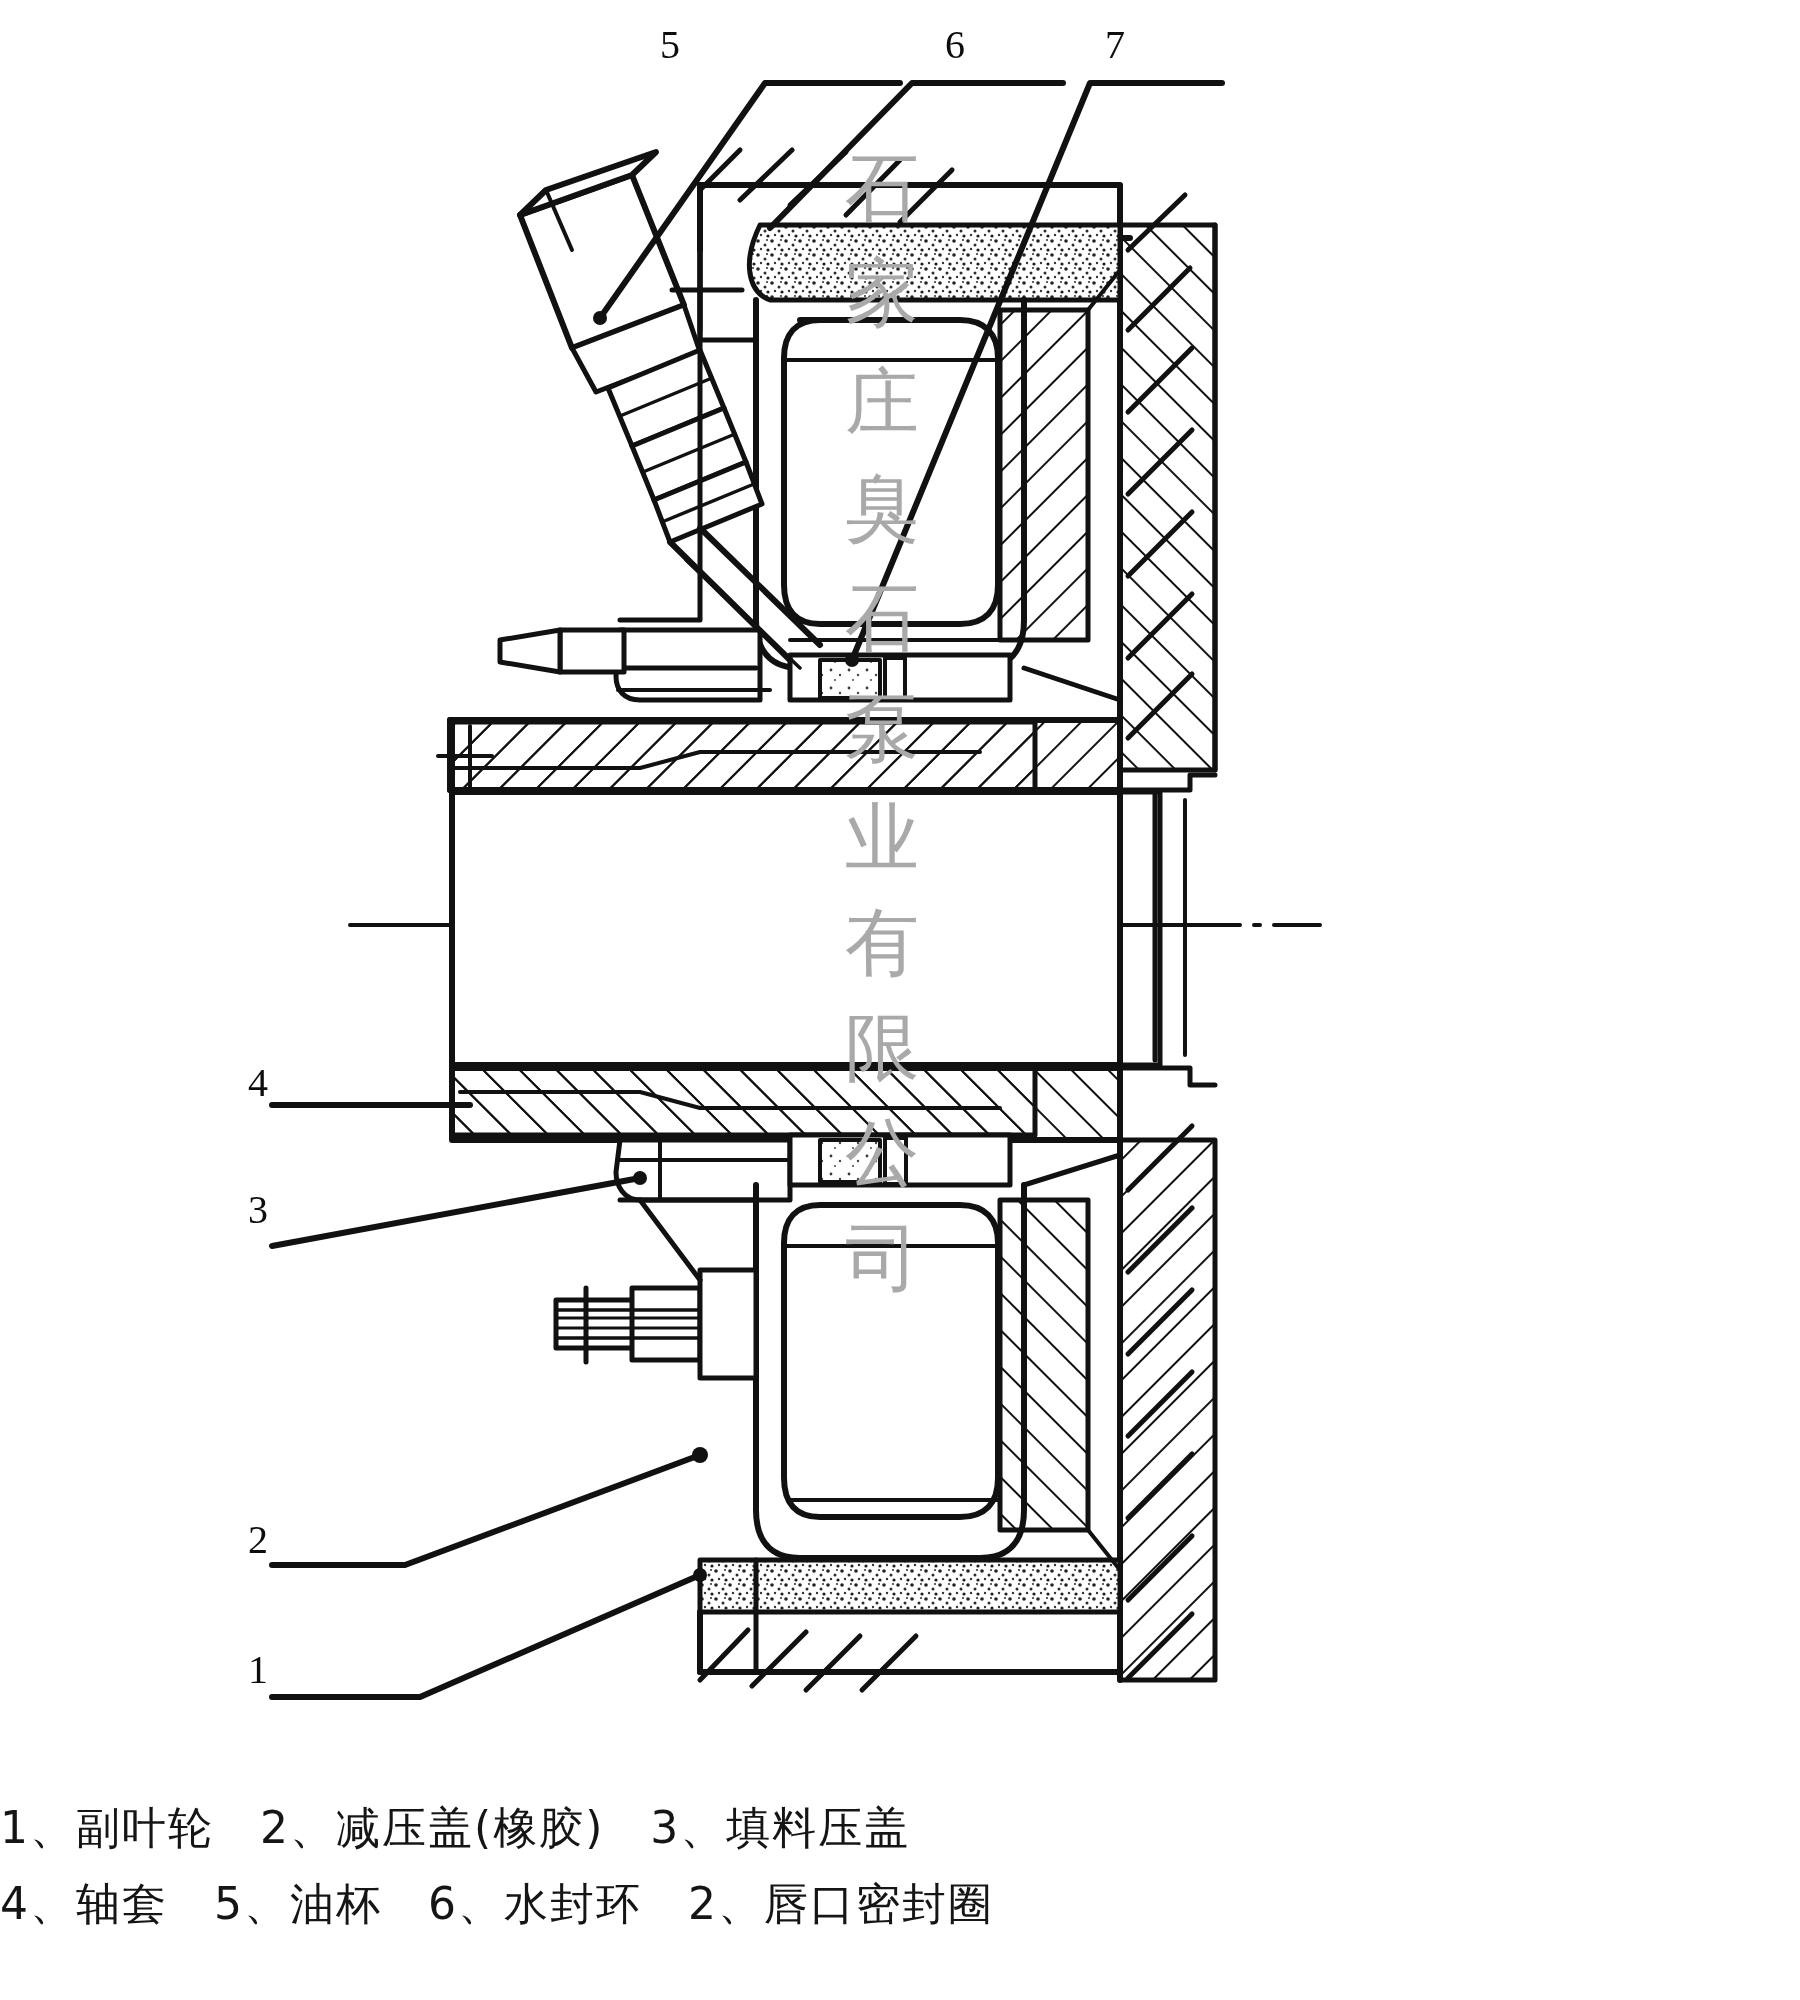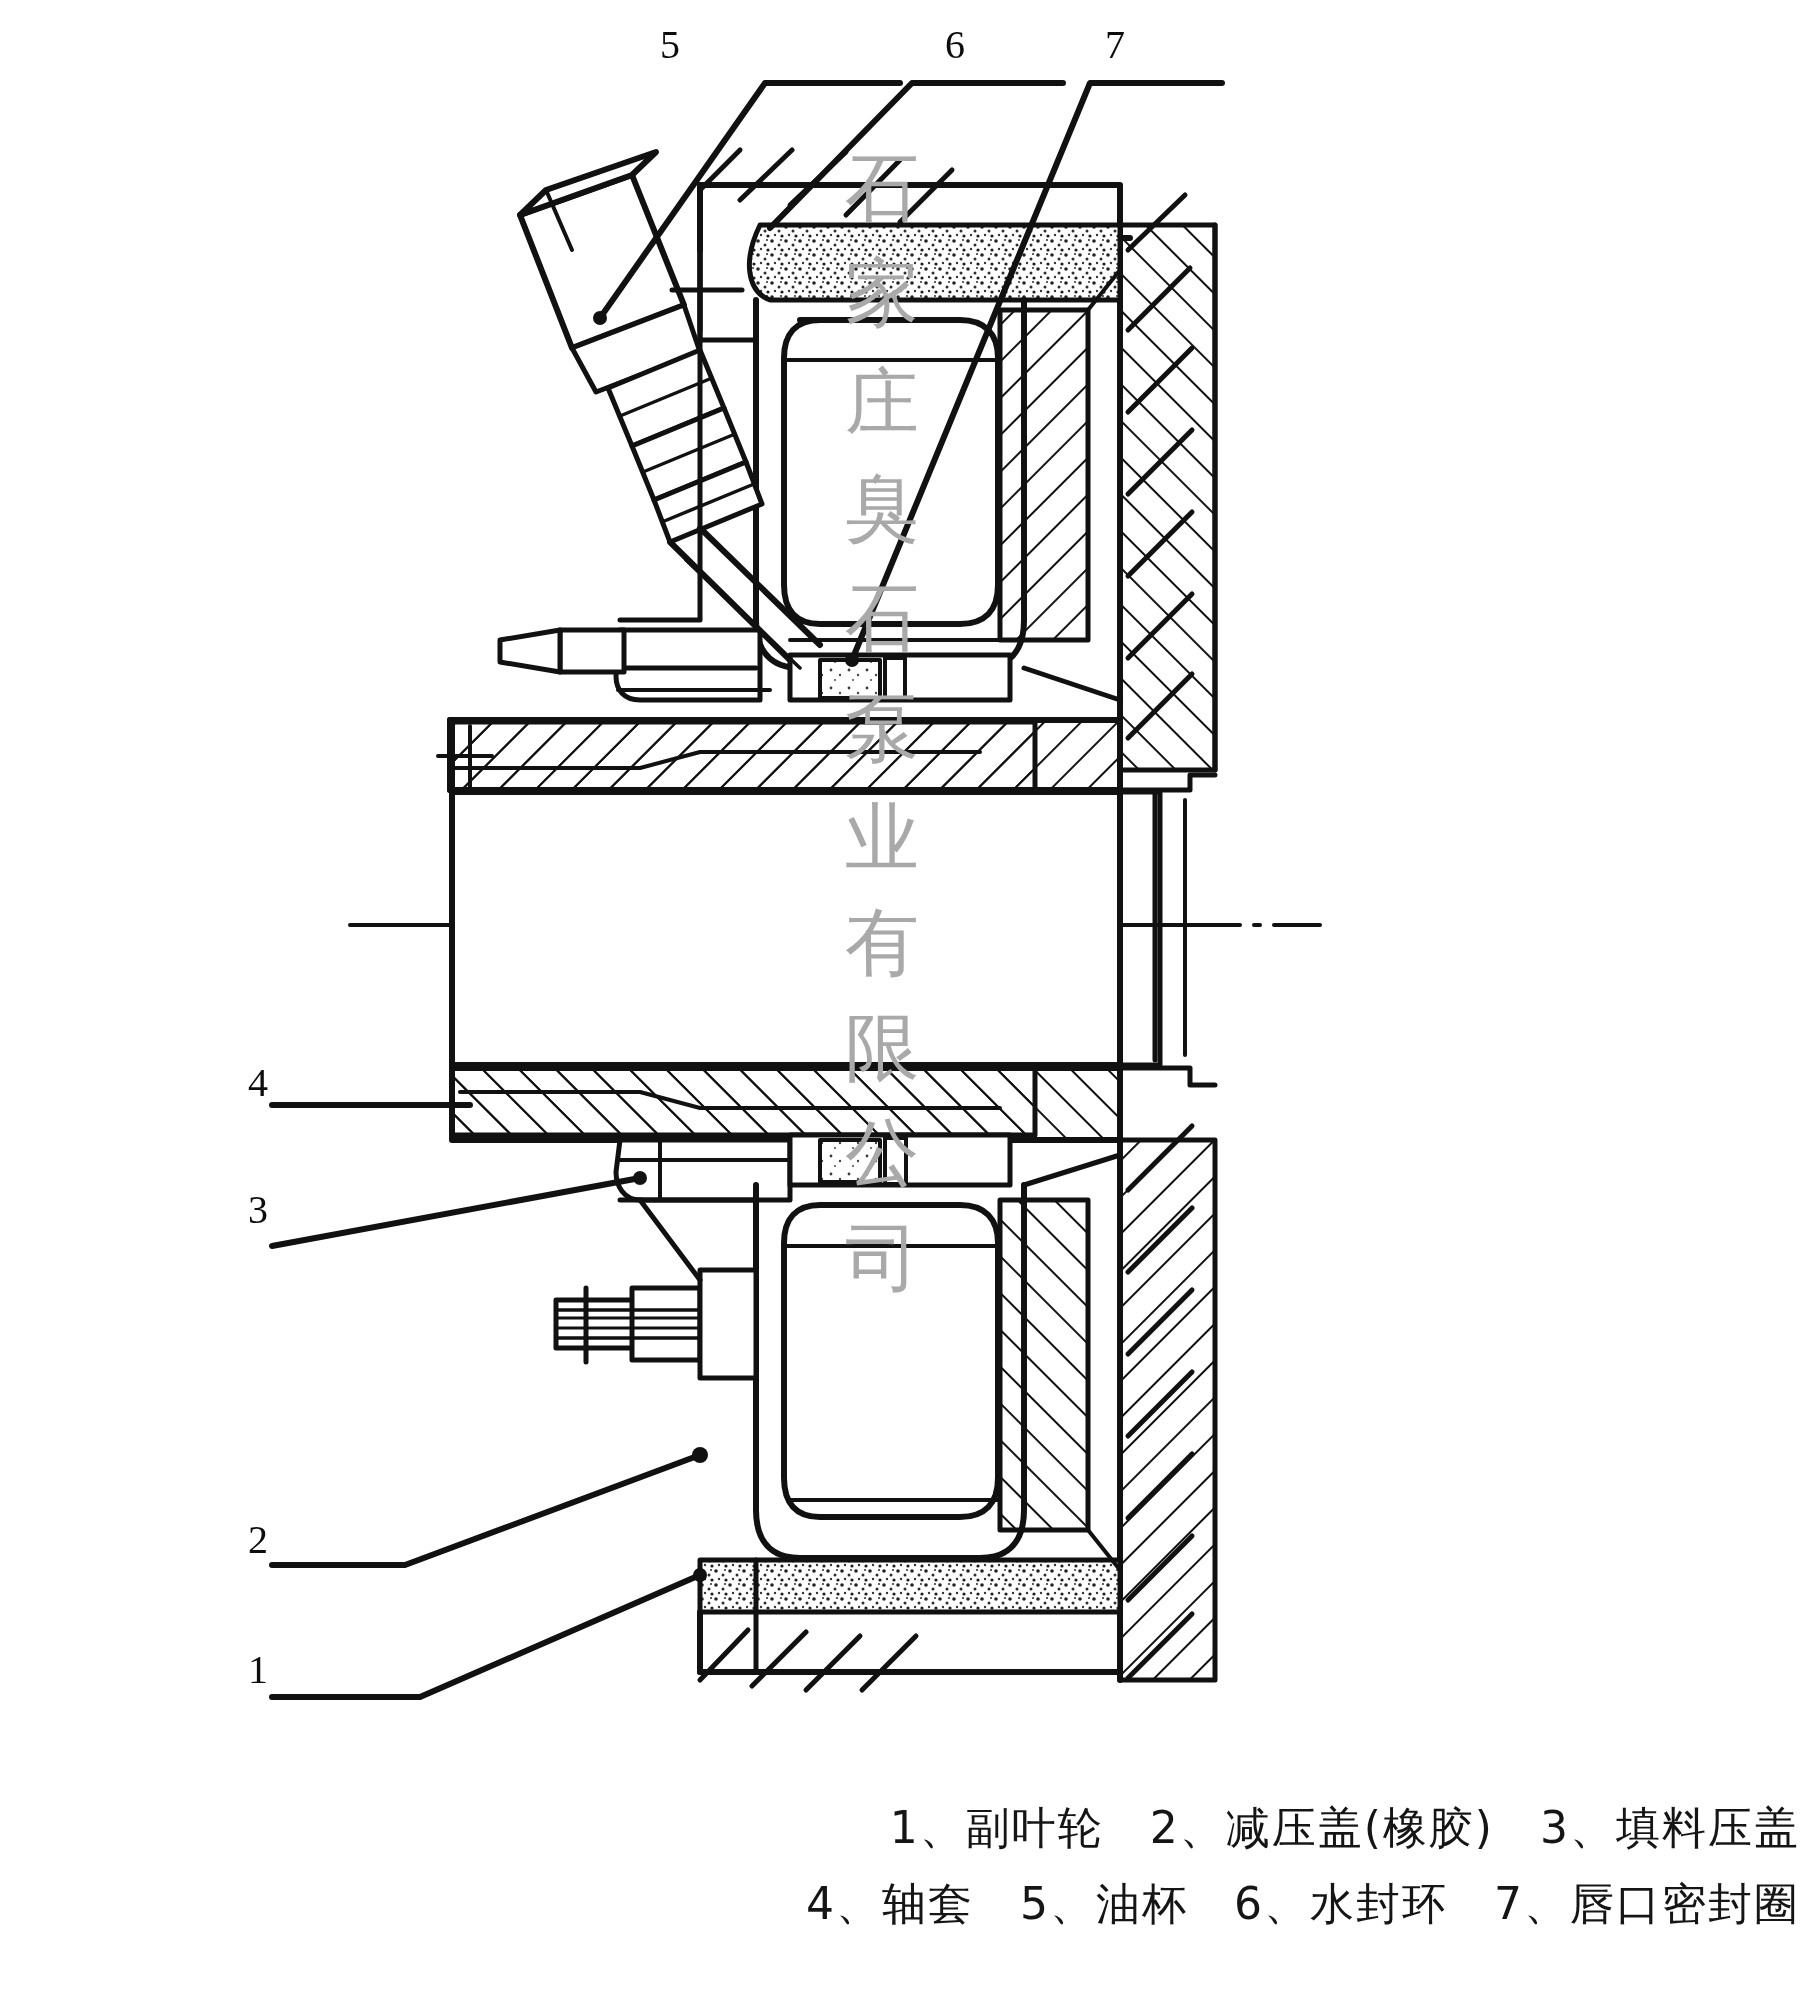--- a/index.html
+++ b/index.html
@@ -27,21 +27,21 @@
     position: absolute;
     left: 0; top: 0;
     width: 1800px;
     height: 1760px;
   }
   .caption-block {
     position: absolute;
     left: 0;
     top: 1790px;
     width: 1800px;
-    text-align: right;
+    text-align: left;
     font-family: "DejaVu Sans", "Liberation Sans", sans-serif;
   }
   .caption-line {
     font-size: 44px;
     line-height: 76px;
     letter-spacing: 2px;
     color: #151515;
     white-space: pre;
     font-weight: 500;
   }
@@ -367,16 +367,16 @@
   <span class="callout" style="left:660px; top:25px;">5</span>
   <span class="callout" style="left:945px; top:25px;">6</span>
   <span class="callout" style="left:1105px; top:25px;">7</span>
   <span class="callout" style="left:248px; top:1063px;">4</span>
   <span class="callout" style="left:248px; top:1190px;">3</span>
   <span class="callout" style="left:248px; top:1520px;">2</span>
   <span class="callout" style="left:248px; top:1650px;">1</span>
 
   <div class="caption-block">
     <div class="caption-line">1、副叶轮　2、减压盖(橡胶)　3、填料压盖</div>
-    <div class="caption-line">4、轴套　5、油杯　6、水封环　7、唇口密封圈</div>
+    <div class="caption-line">4、轴套　5、油杯　6、水封环　2、唇口密封圈</div>
   </div>
 
 </div>
 
 </body></html>

